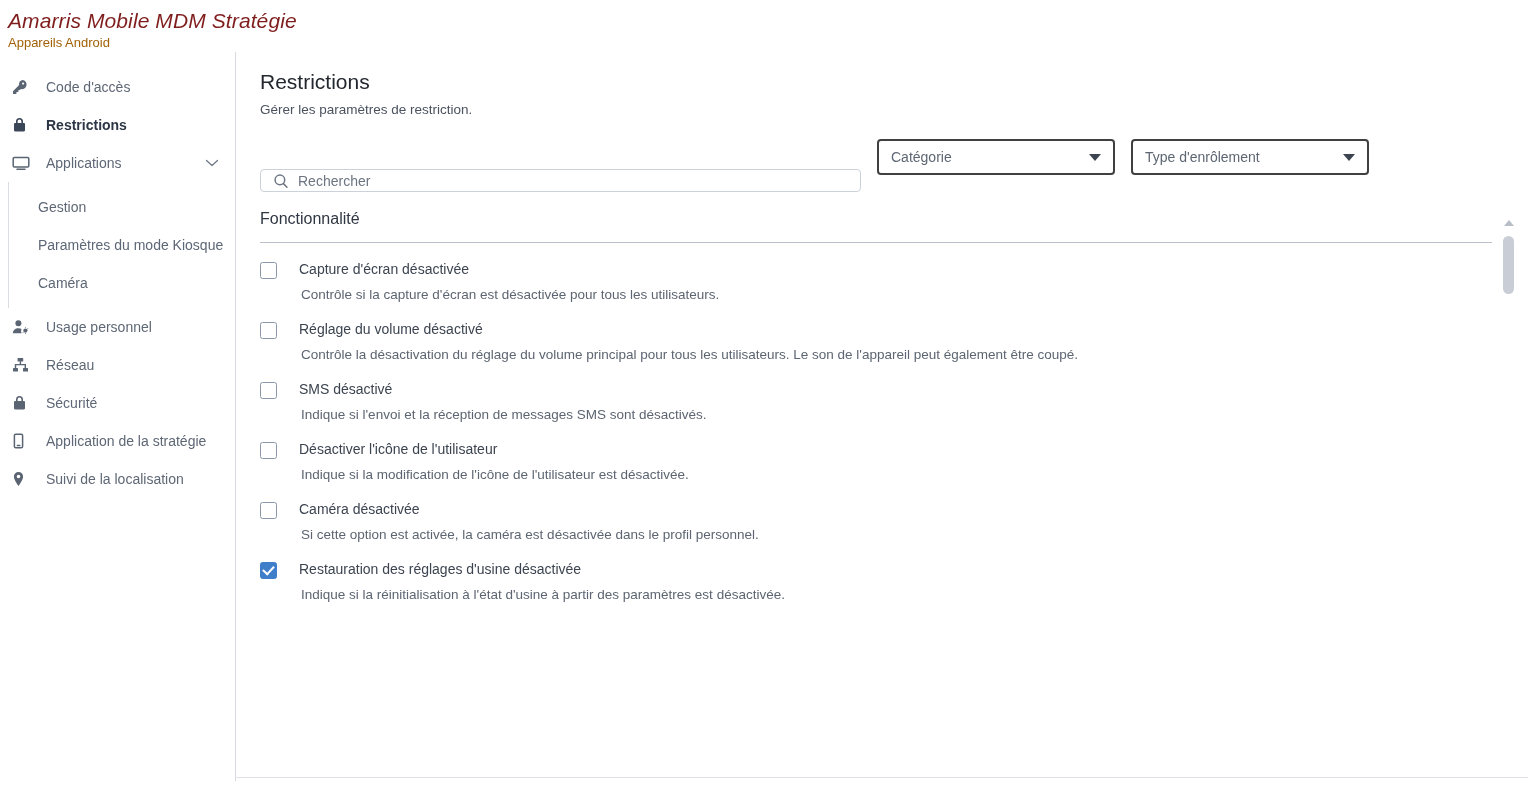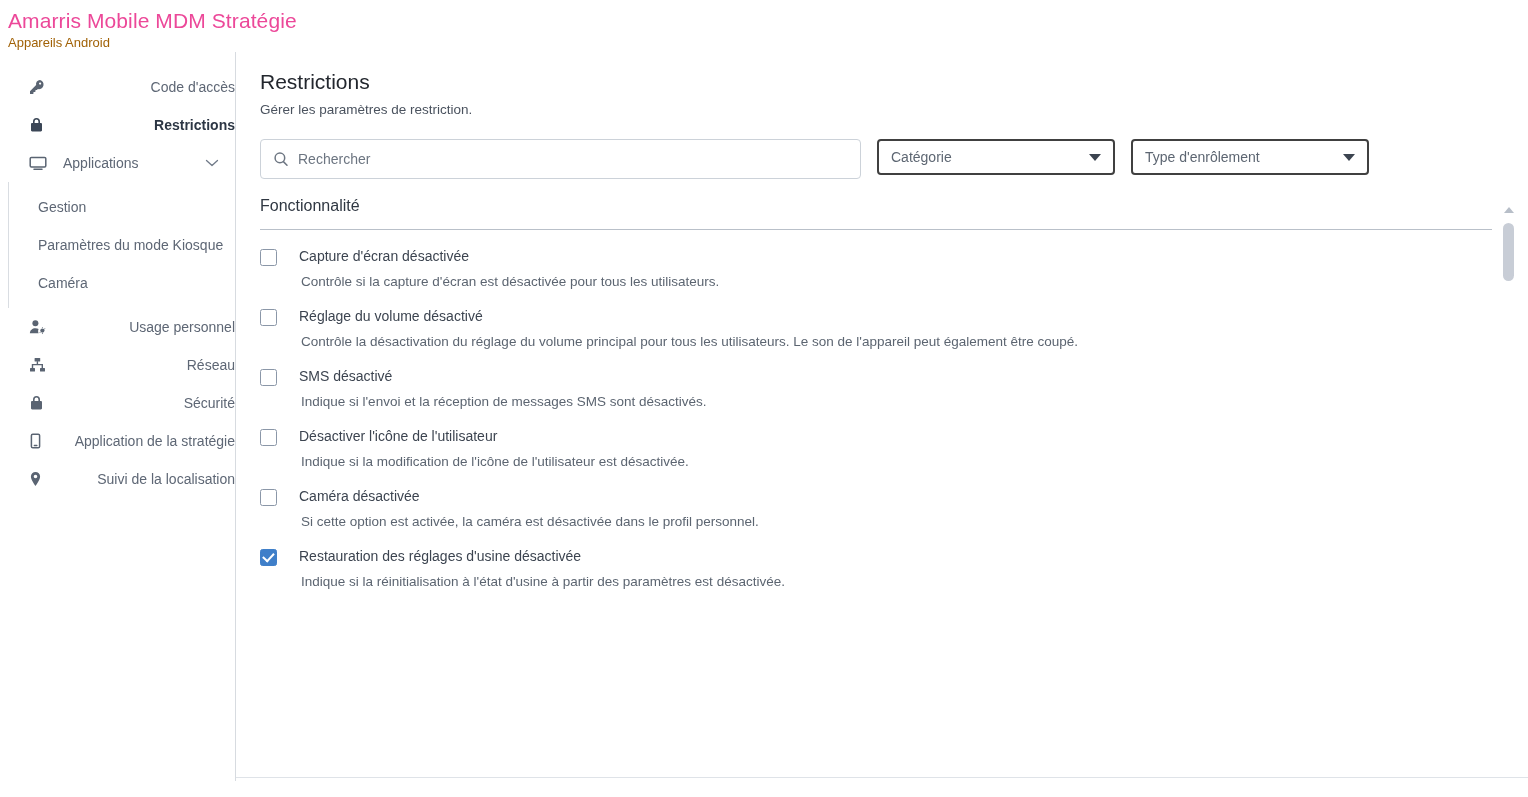--- a/index.html
+++ b/index.html
@@ -7,40 +7,40 @@
     width: 1528px; height: 797px;
     background: #ffffff;
     font-family: "Liberation Sans", sans-serif;
     color: #3c4450;
     overflow: hidden;
   }
 
   
   .page-header { padding: 8px 0 0 8px; }
   .page-header .title {
-    font-size: 21px; font-weight: 400; color: #ec4899;
-    letter-spacing: .1px; line-height: 26px;
+    font-size: 21px; font-weight: 400; color: #7f1d1d;
+    letter-spacing: .1px; line-height: 26px; font-style: italic;
   }
   .page-header .subtitle {
     font-size: 13px; color: #a16207; line-height: 18px; margin-top: 0;
   }
 
   
   .layout { display: flex; height: 729px; }
 
   
   .sidebar {
     width: 236px; flex: 0 0 236px;
     border-right: 1px solid #d7dbe0;
     padding-top: 16px;
     position: relative;
   }
   .nav-item {
     display: flex; align-items: center;
-    height: 38px; padding-left: 29px; cursor: pointer; justify-content: space-between;
+    height: 38px; padding-left: 12px; cursor: pointer;
   }
   .nav-item .ic {
     width: 24px; flex: 0 0 24px;
     display: flex; align-items: center; justify-content: flex-start;
     color: #5a6472;
   }
   .nav-item .lbl {
     font-size: 14px; color: #5e6775; margin-left: 10px;
     white-space: nowrap;
   }
@@ -66,24 +66,25 @@
     min-width: 0;
   }
   .main h1 {
     font-size: 21px; font-weight: 400; color: #23272e; line-height: 28px;
   }
   .main .lead { font-size: 13.5px; color: #4a525e; margin-top: 6px; }
 
   
   .filters { display: flex; gap: 16px; margin-top: 22px; }
   .search-box {
-    width: 601px; height: 40px;
+    width: 601px; height: 23px;
     border: 1px solid #ccd2d9; border-radius: 4px;
     display: flex; align-items: center; padding: 0 12px;
     background: #fff;
+    margin-top: 30px;
   }
   .search-box .si { color: #6d7682; display: flex; margin-right: 9px; }
   .search-box input {
     border: 0; outline: 0; flex: 1; font-size: 14px;
     color: #3c4450; font-family: "Liberation Sans", sans-serif;
     background: transparent;
   }
   .search-box input::placeholder { color: #6c7581; }
   .select-box {
     width: 238px; height: 36px;

